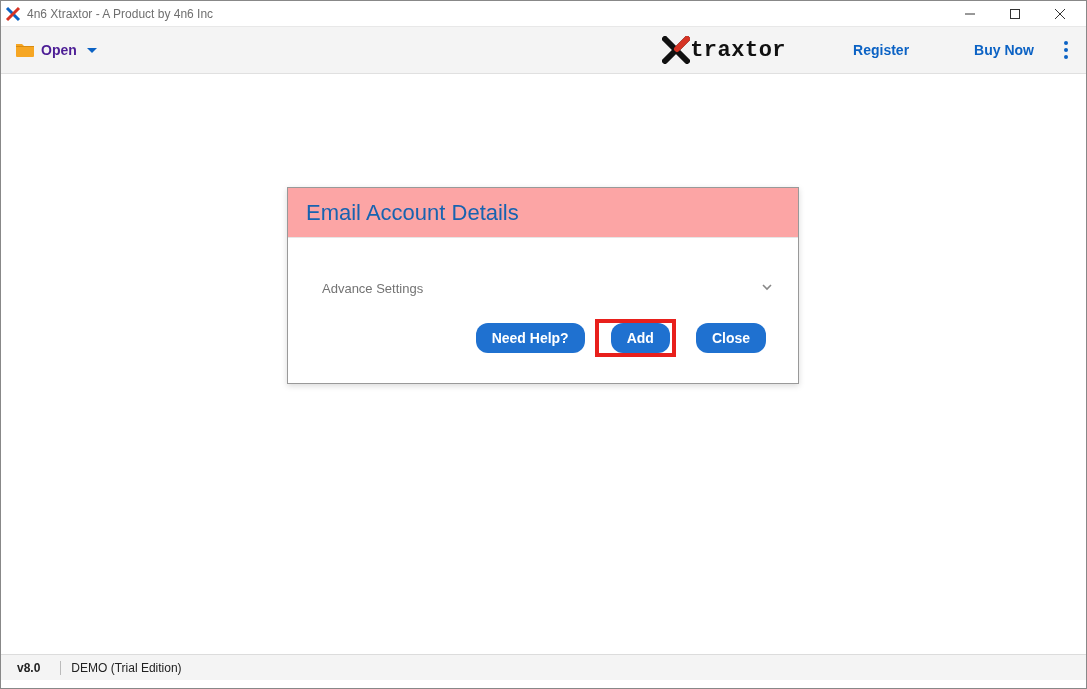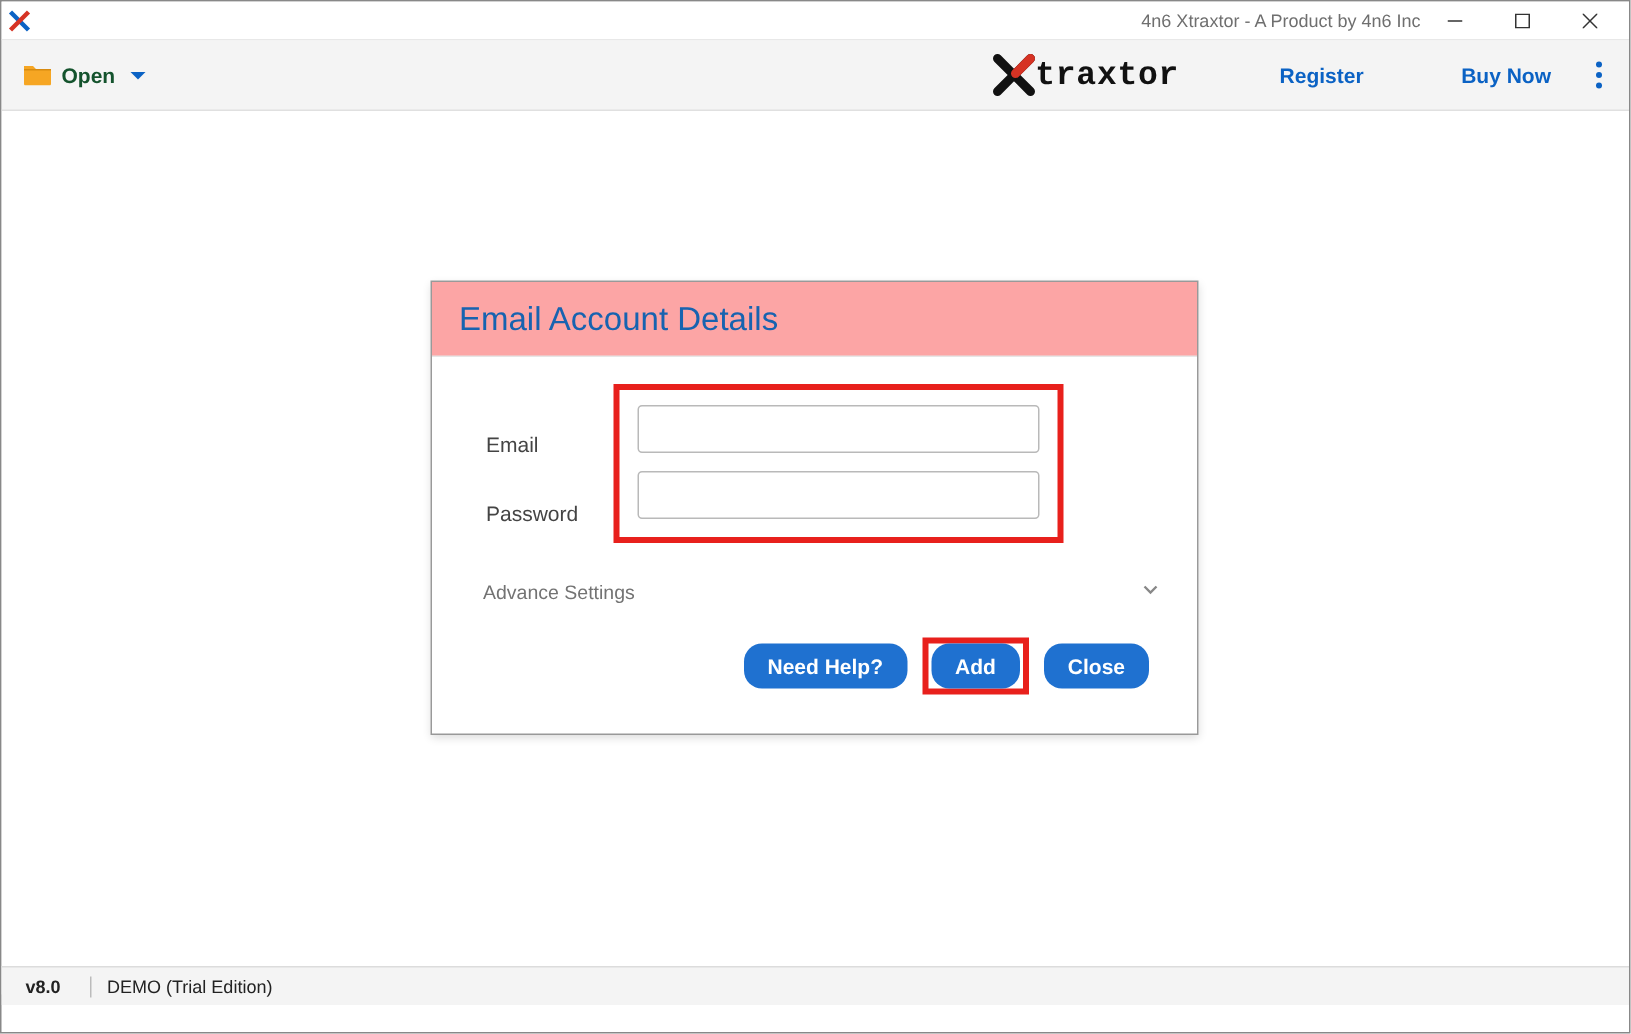--- a/index.html
+++ b/index.html
@@ -14,21 +14,20 @@
     }
 
     
     .titlebar {
       height: 26px;
       background: #ffffff;
       display: flex;
       align-items: center;
       padding: 0 4px;
       border-bottom: 1px solid #e8e8e8;
-      text-align: right;
     }
     .titlebar-icon {
       width: 16px; height: 16px;
       margin-right: 6px;
       display: inline-flex; align-items: center; justify-content: center;
     }
     .titlebar-text {
       color: #6f6f6f;
       font-size: 12px;
       flex: 1;
@@ -49,21 +48,21 @@
       height: 47px;
       background: #f4f4f4;
       display: flex;
       align-items: center;
       padding: 0 14px;
       border-bottom: 1px solid #e0e0e0;
     }
     .open-btn {
       display: flex; align-items: center;
       gap: 6px;
-      color: #14532d;
+      color: #4c1d95;
       font-size: 14px;
       font-weight: 600;
       cursor: pointer;
     }
     .folder-icon svg { width: 20px; height: 16px; }
     .caret-down {
       width: 0; height: 0;
       border-left: 5px solid transparent;
       border-right: 5px solid transparent;
       border-top: 5px solid #0b62c4;
@@ -207,37 +206,38 @@
       background: #1f71d0;
       color: #ffffff;
       font-size: 14px;
       font-weight: 600;
       border: none;
       border-radius: 12px;
       cursor: pointer;
       display: inline-flex;
       align-items: center;
       justify-content: center;
+      margin-left: 10px;
     }
     .btn-add-wrap {
       border: 4px solid #e8201c;
       display: inline-flex;
       align-items: center;
       padding: 4px 2px;
       height: 38px;
       margin-top: -4px;
     }
     .btn-add-wrap .btn {
       height: 30px;
     }
 
     
     .statusbar {
       position: absolute;
-      bottom: 18px; left: 0; right: 0;
+      bottom: 8px; left: 0; right: 0;
       height: 26px;
       background: #f4f4f4;
       border-top: 1px solid #dcdcdc;
       display: flex;
       align-items: center;
       padding: 0 16px;
       font-size: 12px;
       color: #222;
     }
     .status-ver { font-weight: 700; margin-right: 10px; }
@@ -312,33 +312,20 @@
   </div>
 </div>
 
 <div class="content">
 
   <div class="dialog">
 
     <div class="dialog-header">Email Account Details</div>
 
     <div class="dialog-body">
-      <div class="form-area">
-        <span class="field-label-outer lbl-email">Email</span>
-        <span class="field-label-outer lbl-password">Password</span>
-
-        <div class="highlight-box">
-          <div class="field-row">
-            <input type="text" class="text-input" value="" style="">
-          </div>
-          <div class="field-row">
-            <input type="password" class="text-input" value="" style="">
-          </div>
-        </div>
-      </div>
 
       <div class="advance-row">
         <span>Advance Settings</span>
         <span class="advance-spacer"></span>
         <span class="chev-down">
           <svg viewBox="0 0 14 14" fill="none">
               <polyline points="3,5 7,9 11,5" stroke="#888" stroke-width="1.6"></polyline>
             </svg>
         </span>
       </div>

